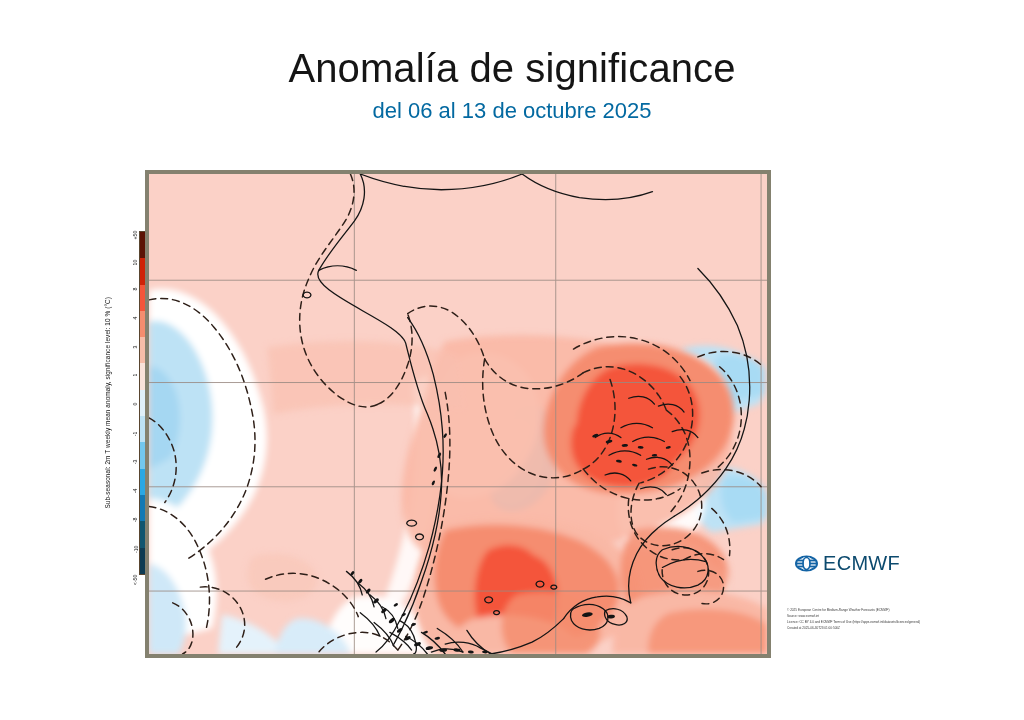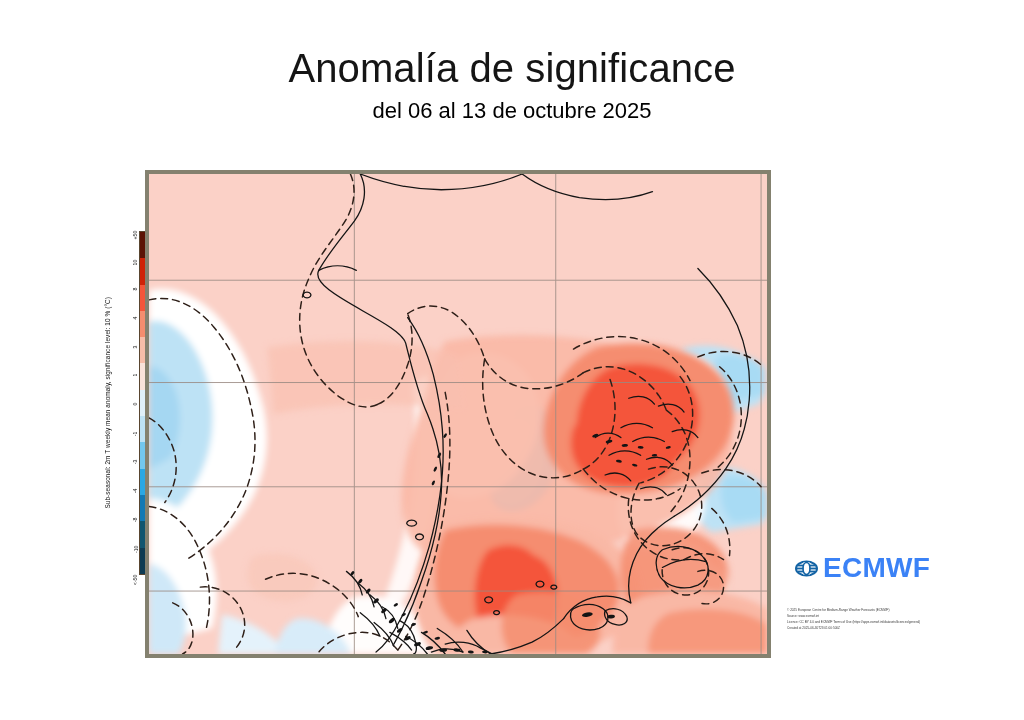--- a/index.html
+++ b/index.html
@@ -10,21 +10,21 @@
   }
   #page{position:absolute;inset:0;}
 
   
   .title-block{position:absolute;left:0;top:46px;width:1024px;text-align:center;}
   .main-title{
     font-size:40px;font-weight:400;color:#151515;letter-spacing:.1px;
     line-height:1.12;white-space:nowrap;
   }
   .sub-title{
-    font-size:22px;font-weight:400;color:#000000;margin-top:7px;white-space:nowrap;
+    font-size:22px;font-weight:400;color:#0369a1;margin-top:7px;white-space:nowrap;
   }
 
   
   .figure{position:absolute;left:80px;top:165px;width:700px;height:500px;}
 
   
   .cbar-wrap{position:absolute;left:28px;top:66px;width:50px;height:348px;}
   .cbar{
     position:absolute;left:31px;top:0;width:17px;height:344px;
     border:1px solid #59452f;box-sizing:border-box;
@@ -49,21 +49,21 @@
   .mapbox{
     position:absolute;left:65px;top:5px;width:626px;height:488px;
     border:4px solid #84816f;box-sizing:border-box;background:#fbd1c7;
     overflow:hidden;
   }
   .mapbox svg{display:block;width:100%;height:100%;}
 
   
   .brand{position:absolute;left:795px;top:552px;display:flex;align-items:center;gap:5px;}
   .brand-mark{width:23px;height:17px;flex:0 0 auto;}
-  .brand-text{font-size:28px;font-weight:700;color:#3b82f6;letter-spacing:.3px;}
+  .brand-text{font-size:20px;font-weight:400;color:#0c4a6e;letter-spacing:.3px;}
   .credit{
     position:absolute;left:787px;top:607px;width:195px;
     font-size:3.1px;line-height:1.95;color:#3a3a3a;
     font-family:"Liberation Sans","DejaVu Sans",sans-serif;
     white-space:nowrap;
   }
 </style>
 </head>
 <body>
 

